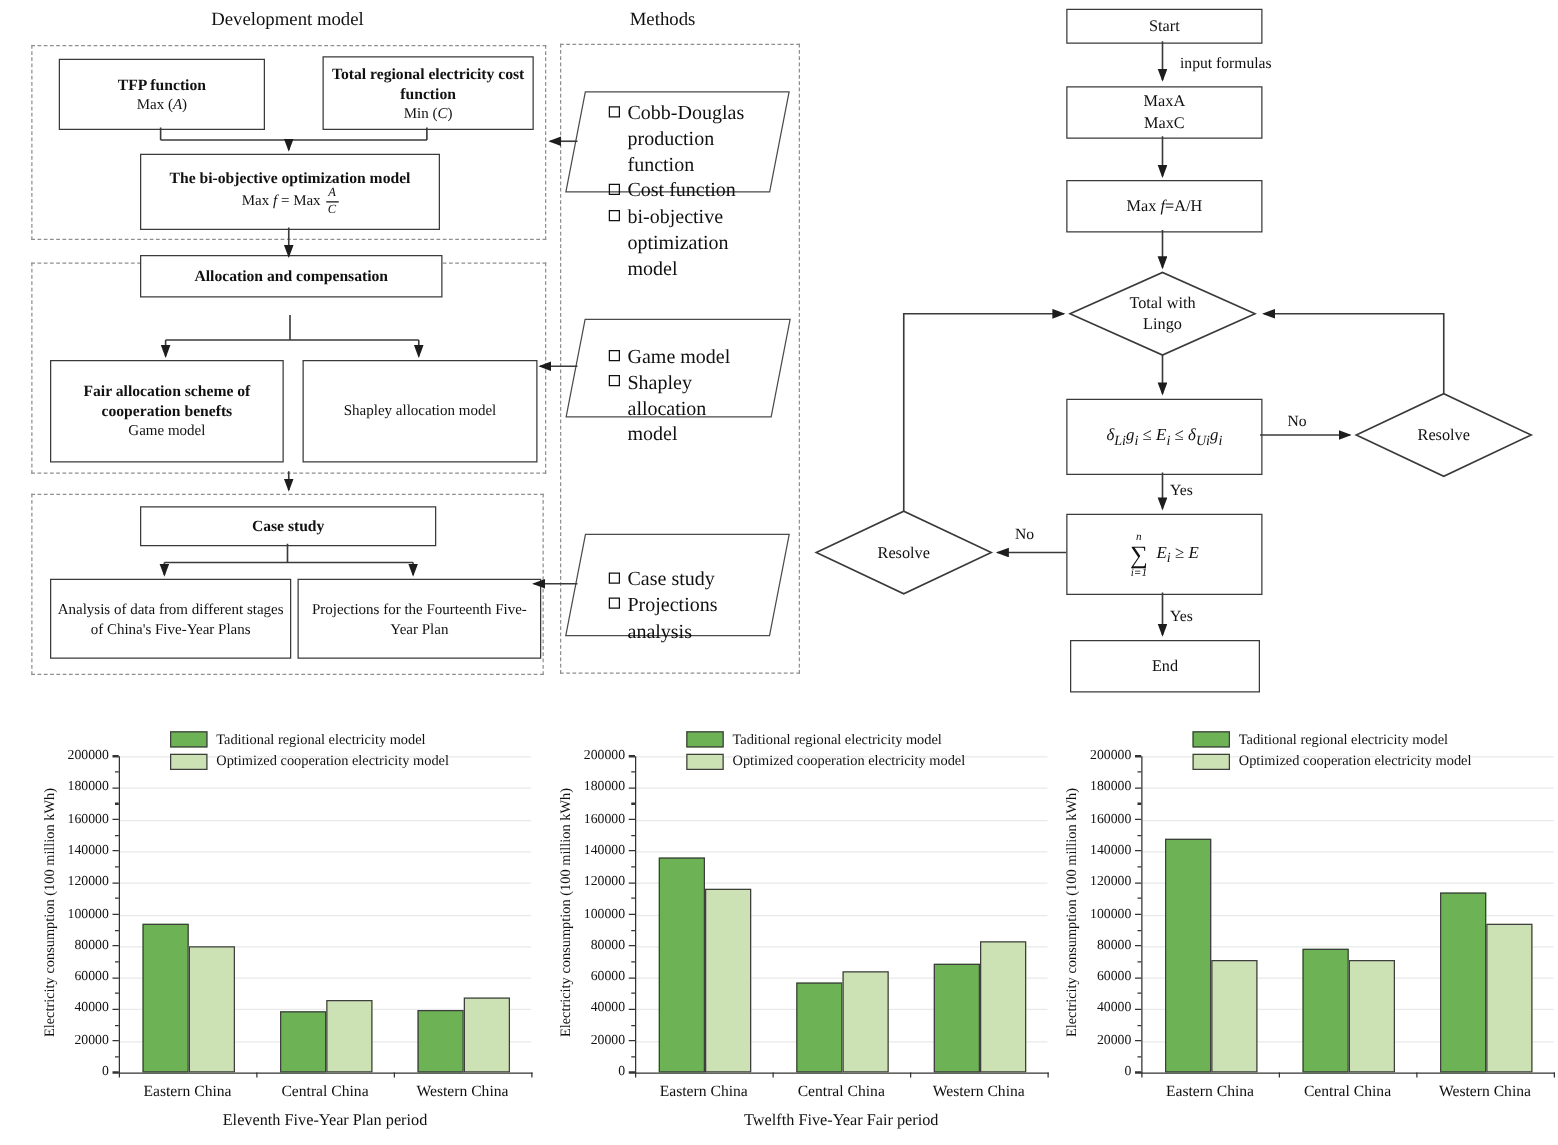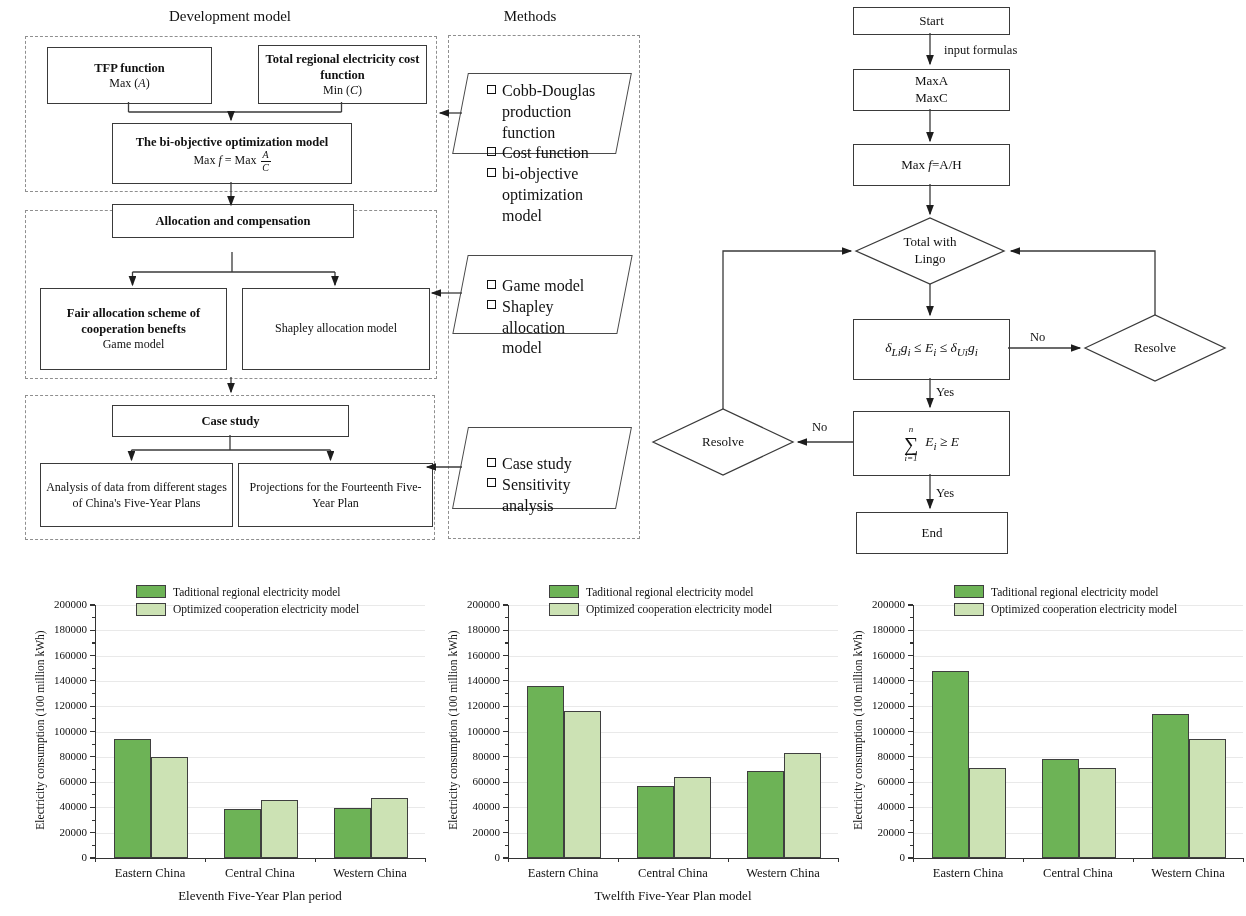--- a/index.html
+++ b/index.html
@@ -131,21 +131,21 @@
       </div>
   </div>
   <div class="para" style="left:460px;top:427px;width:162px;height:80px;"></div>
   <div class="para-content" style="left:487px;top:454px;width:125px;">
     <div class="mitem">
         <span class="chk"></span>
         <span class="txt">Case study</span>
       </div>
     <div class="mitem">
         <span class="chk"></span>
-        <span class="txt">Sensitivity analysis</span>
+        <span class="txt">Projections analysis</span>
       </div>
   </div>
 
   <div class="box fbox" style="left:853px;top:7px;width:155px;height:26px;">
     <div>Start</div>
   </div>
   <div class="box fbox" style="left:853px;top:144px;width:155px;height:40px;">
     <div>Max <i>f</i>=A/H</div>
   </div>
   <div class="box fbox" style="left:853px;top:69px;width:155px;height:40px;">
@@ -357,21 +357,21 @@
         <div class="bar" style="left: 238px; width: 37px; height: 86.7px; background: rgb(109, 179, 86);"></div>
         <div class="bar" style="left: 275px; width: 37px; height: 105px; background: rgb(204, 226, 180);"></div>
       </div>
       <div class="xtick" style="left: 85px; top: 288px; height: 4px;"></div>
       <div class="xtick" style="left: 195px; top: 288px; height: 4px;"></div>
       <div class="xtick" style="left: 305px; top: 288px; height: 4px;"></div>
       <div class="xtick" style="left: 415px; top: 288px; height: 4px;"></div>
       <div class="catlabel" style="left: 80px; top: 296px; width: 120px;">Eastern China</div>
       <div class="catlabel" style="left: 190px; top: 296px; width: 120px;">Central China</div>
       <div class="catlabel" style="left: 300px; top: 296px; width: 120px;">Western China</div>
-      <div class="xlabel" style="left: 85px; top: 318px; width: 330px;">Twelfth Five-Year Plan model</div>
+      <div class="xlabel" style="left: 85px; top: 318px; width: 330px;">Twelfth Five-Year Fair period</div>
       <div class="legend-row" style="left: 126px; top: 15px;">
         <span class="legend-swatch" style="background: rgb(109, 179, 86);"></span>
         <span class="legend-label">Taditional regional electricity model</span>
       </div>
       <div class="legend-row" style="left: 126px; top: 32.5px;">
         <span class="legend-swatch" style="background: rgb(204, 226, 180);"></span>
         <span class="legend-label">Optimized cooperation electricity model</span>
       </div>
     </div>
   <div class="chart" style="left:828px;top:570px;">

